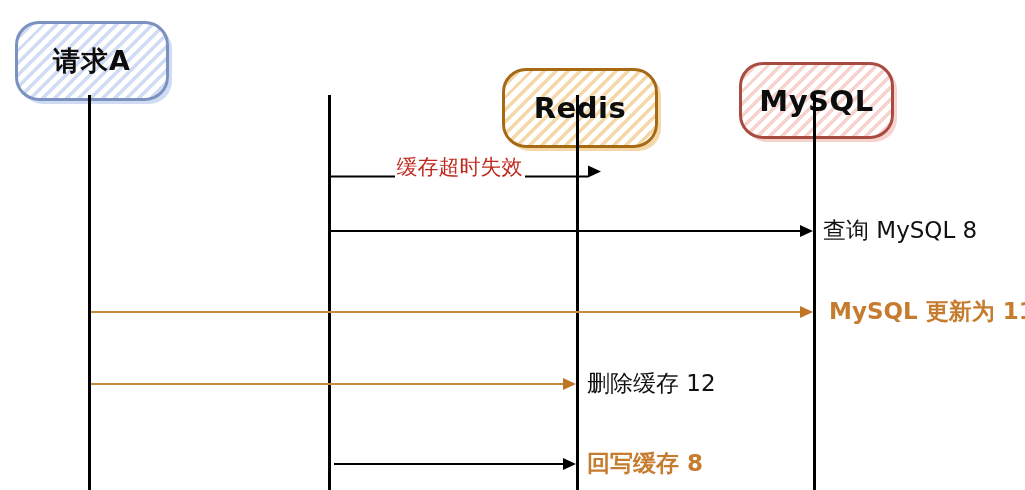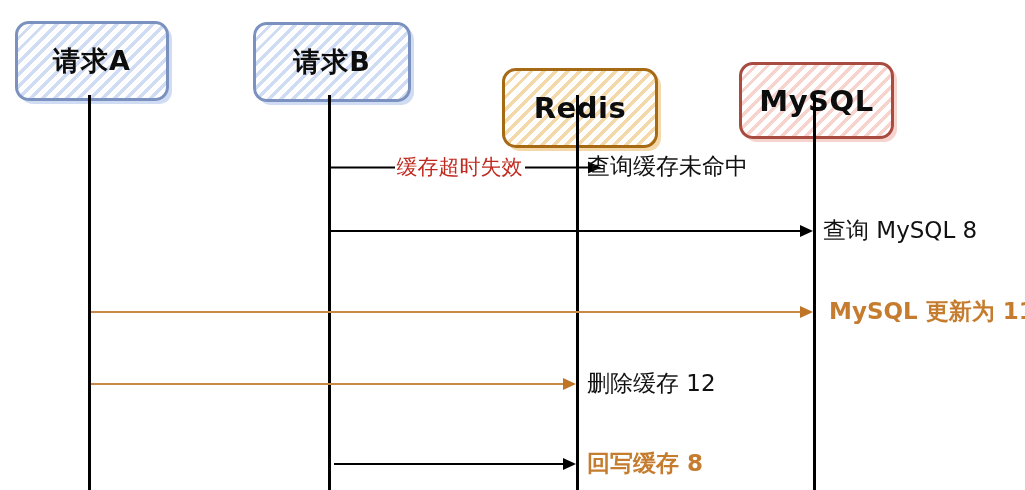--- a/index.html
+++ b/index.html
@@ -4,21 +4,21 @@
 <style>
   html,body{margin:0;padding:0;background:#ffffff;}
   body{font-family:"DejaVu Sans","Liberation Sans",sans-serif;}
   .canvas{
     position:relative;width:1025px;height:490px;background:#ffffff;
     overflow:hidden;
   }
   
   .actor{
     position:absolute;display:flex;align-items:center;justify-content:center;
-    border-radius:14px;border:3px solid #000;
+    border-radius:24px;border:3px solid #000;
     font-size:27px;font-weight:700;color:#0d0d0d;letter-spacing:1px;
   }
   .actor.blue{
     border-color:#7b91bf;
     background:repeating-linear-gradient(135deg,#cfdcf3 0 3.5px,#ffffff 3.5px 8.5px);
     box-shadow:4px 4px 0 -1px #cfdcf3;
   }
   .actor.orange{
     border-color:#a66a14;
     background:repeating-linear-gradient(135deg,#f4d8a8 0 3.5px,#ffffff 3.5px 8.5px);
@@ -60,42 +60,38 @@
   .note.orange{color:#c67c2e;font-weight:600;}
 </style>
 </head>
 <body>
 
 <div class="canvas">
 
   <div class="actor blue" style="left:15px;top:21px;width:148px;height:74px;">
     <span>请求A</span>
   </div>
-  <div class="actor blue" style="left:253px;top:22px;width:152px;height:74px;">
-    <span>请求B</span>
-  </div>
   <div class="actor orange latin" style="left:502px;top:20px;width:150px;height:74px;margin-top:48px;">
     <span>Redis</span>
   </div>
   <div class="actor red latin" style="left:739px;top:22px;width:149px;height:71px;">
     <span>MySQL</span>
   </div>
 
   <div class="lifeline" style="left:88px;"></div>
   <div class="lifeline" style="left:328px;"></div>
   <div class="lifeline" style="left:576px;"></div>
   <div class="lifeline" style="left:813px;"></div>
 
-  <div class="msg" style="left:331px;top:167px;width:270px;">
+  <div class="msg" style="left:331px;top:167px;width:270px;align-items:flex-end;">
     <span class="seg"></span>
     <span class="mid-label">缓存超时失效</span>
     <span class="seg"></span>
     <span class="head"></span>
   </div>
-  <div class="note" style="left:587px;top:167px;">查询缓存未命中</div>
 
   <div class="msg" style="left:331px;top:231px;width:482px;">
     <span class="seg"></span>
     <span class="head"></span>
   </div>
   <div class="note" style="left:823px;top:231px;">查询 MySQL 8</div>
 
   <div class="msg orange" style="left:91px;top:312px;width:722px;">
     <span class="seg"></span>
     <span class="head"></span>

